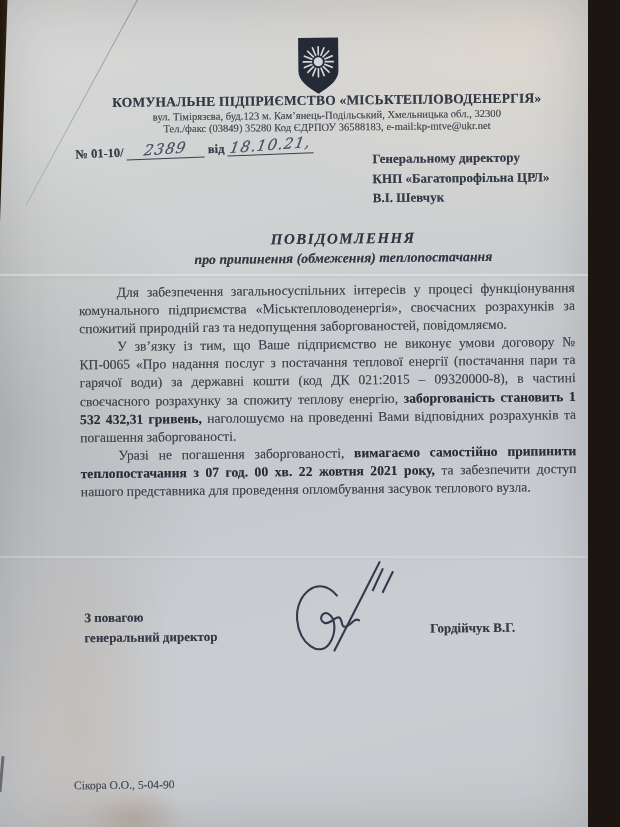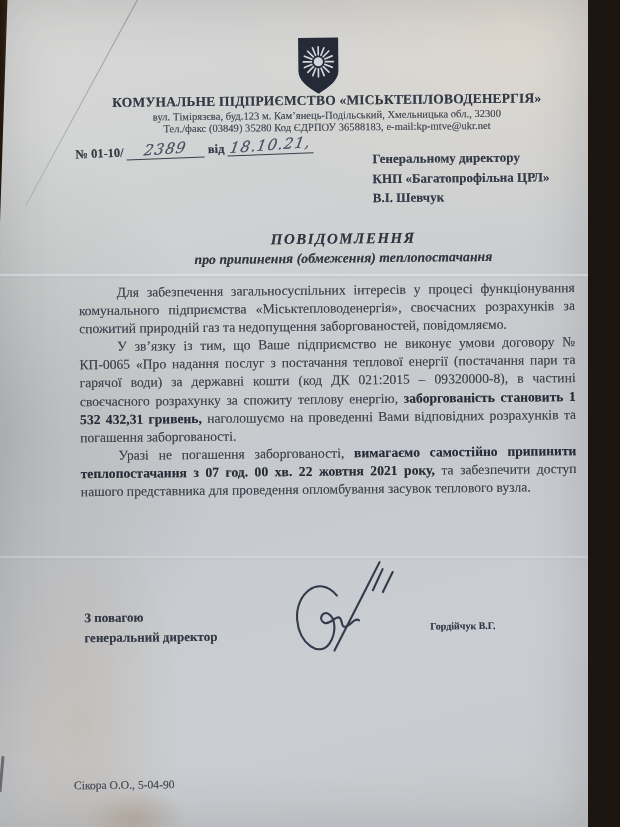--- a/index.html
+++ b/index.html
@@ -44,21 +44,21 @@
   .u1{width:78px;} .u2{width:86px;}
   .addressee{left:375px;top:150px;width:210px;font-size:13px;font-weight:bold;color:#333946;line-height:19.5px;}
   .title-main{left:95px;top:231px;width:500px;text-align:center;font-weight:bold;font-style:italic;
     font-size:15px;letter-spacing:1.5px;color:#313742;}
   .title-sub{left:95px;top:251px;width:500px;text-align:center;font-weight:bold;font-style:italic;
     font-size:13.8px;color:#313742;}
   .bodytext{left:80px;top:282px;width:496px;font-size:13.6px;line-height:18.1px;text-align:justify;}
   .bodytext p{margin:0;text-indent:38px;}
   .bodytext b{color:#272d38;}
   .closing{left:82px;top:606px;font-size:13px;font-weight:bold;color:#333946;line-height:20px;}
-  .signer{left:428px;top:622px;font-size:10px;font-weight:bold;color:#333946;}
+  .signer{left:428px;top:622px;font-size:13px;font-weight:bold;color:#333946;}
   .sig{left:283px;top:558px;width:130px;height:112px;}
   .footerline{left:70px;top:777px;font-size:11.6px;color:#454b55;}
 </style>
 </head>
 <body>
 
 <div class="photo">
 
   <div class="desk-edge"></div>
   <div class="crease-diagonal"></div>

